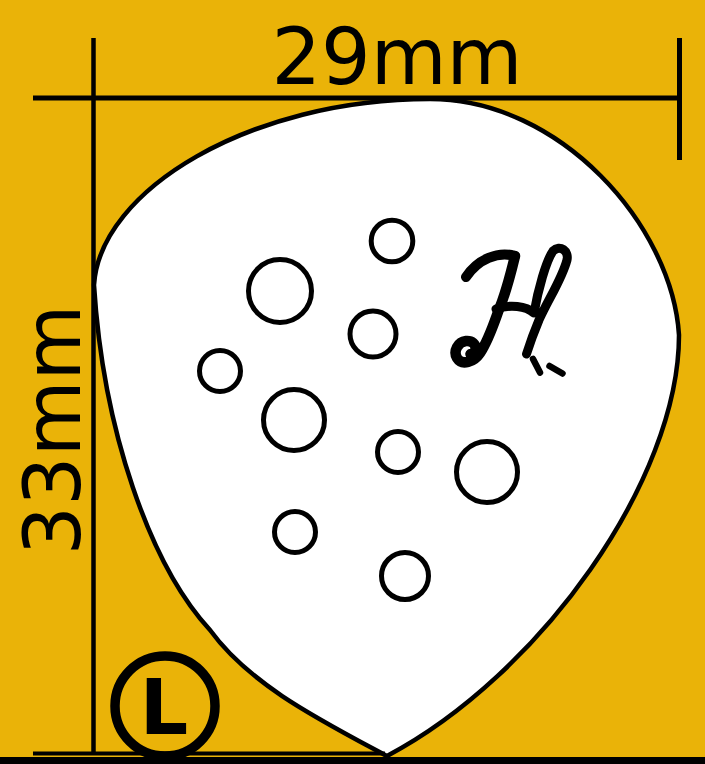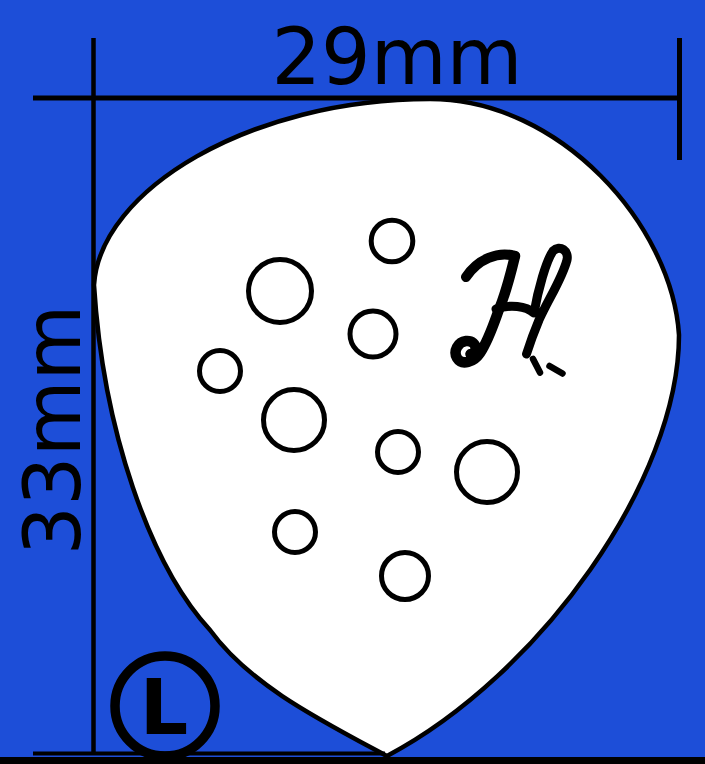--- a/index.html
+++ b/index.html
@@ -7,21 +7,21 @@
     padding: 0;
     width: 705px;
     height: 764px;
     background: #ffffff;
     overflow: hidden;
   }
   .stage {
     position: relative;
     width: 705px;
     height: 764px;
-    background: #1d4ed8;
+    background: #eab308;
   }
   svg { display: block; }
   .dim-text {
     font-family: "DejaVu Sans", "Liberation Sans", sans-serif;
     font-size: 78px;
     fill: #000000;
   }
   .badge-text {
     font-family: "DejaVu Sans", "Liberation Sans", sans-serif;
     font-size: 76px;

